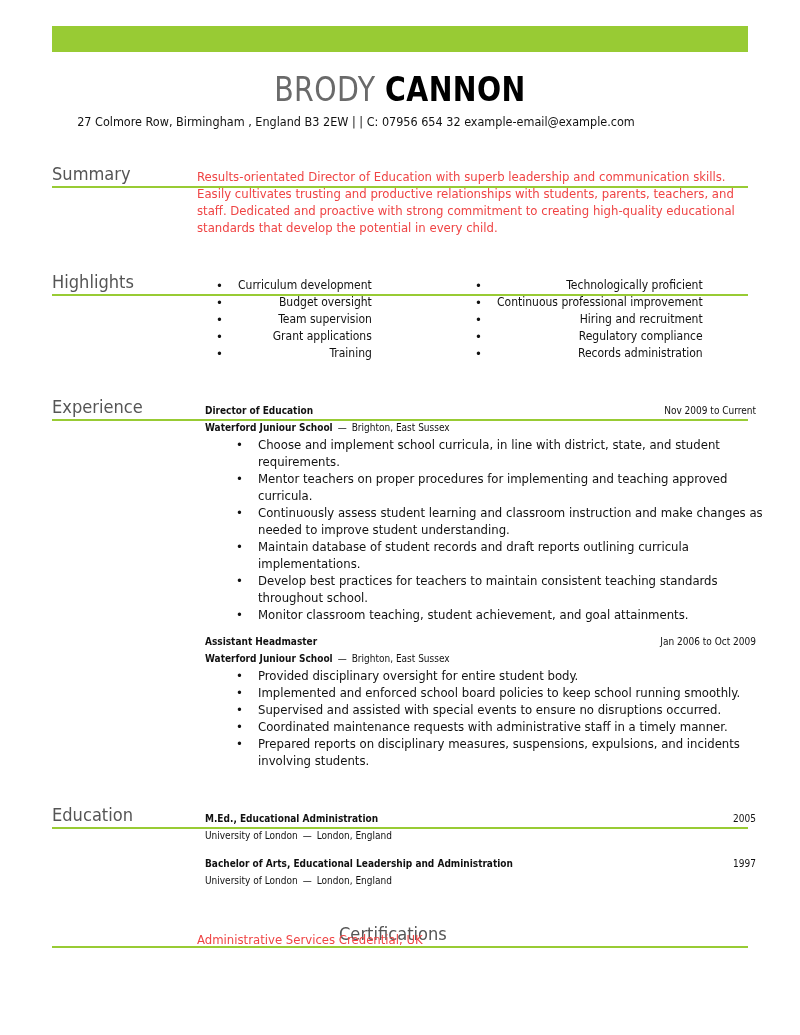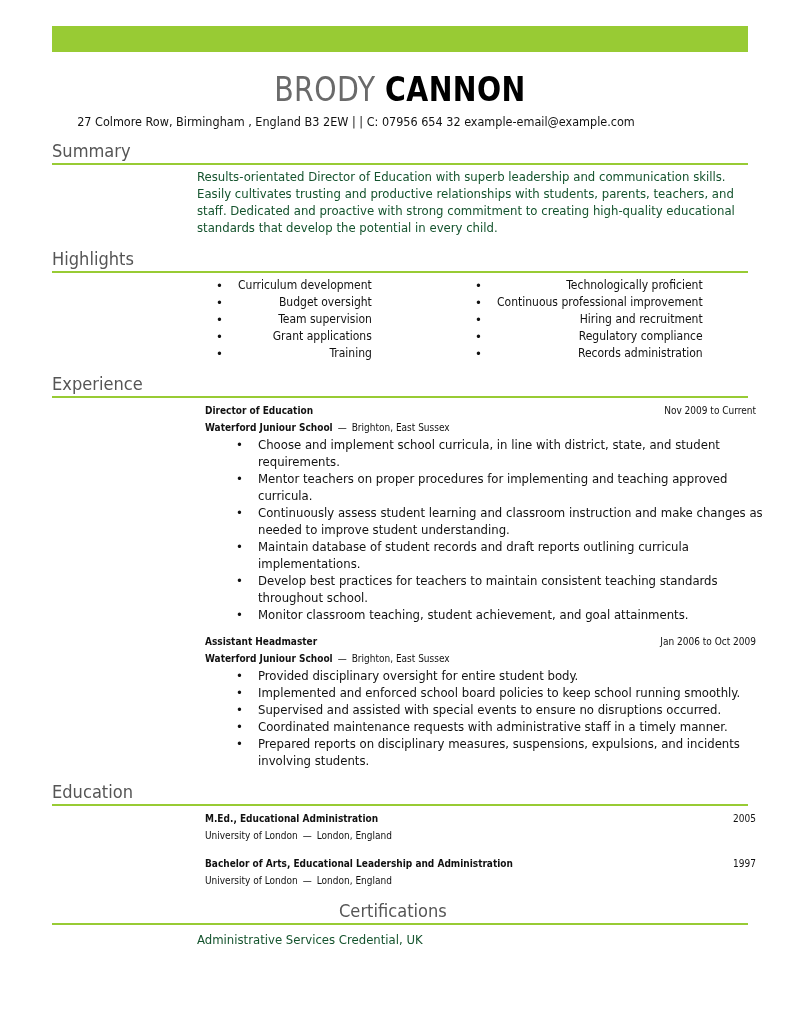--- a/index.html
+++ b/index.html
@@ -26,25 +26,26 @@
       position: absolute; left: 0; top: 114px; width: 712px; text-align: center;
       font-size: 12.5px; color: #111;
     }
     .section-head {
       position: absolute; left: 52px; width: 696px;
       font-size: 18.5px; color: #555555;
       border-bottom: 2px solid #98cb34;
       padding-bottom: 1px;
       line-height: 22px;
       font-family: "DejaVu Sans", sans-serif;
+      margin-top: 23px;
     }
     .section-head span { display: inline-block; transform: scaleX(0.88); transform-origin: left center; }
     .body-text {
       position: absolute; left: 197px; width: 551px;
-      font-size: 13px; line-height: 17px; color: #14532d;
+      font-size: 13px; line-height: 17px; color: #ef4444;
     }
     .hl-col { position: absolute; font-size: 12px; line-height: 17px; text-align: right; }
     .hl-col li, .bullets li { list-style: none; position: relative; padding-left: 0; }
     .hl-col li::before, .bullets li::before {
       content: "•"; position: absolute; left: -22px; top: 0; font-size: 13px;
     }
     .job-row { position: absolute; left: 205px; width: 551px; font-size: 10px; line-height: 17px; }
     .job-row .title { font-weight: bold; }
     .job-row .date { position: absolute; right: 0; top: 0; }
     .sub { font-weight: bold; }

